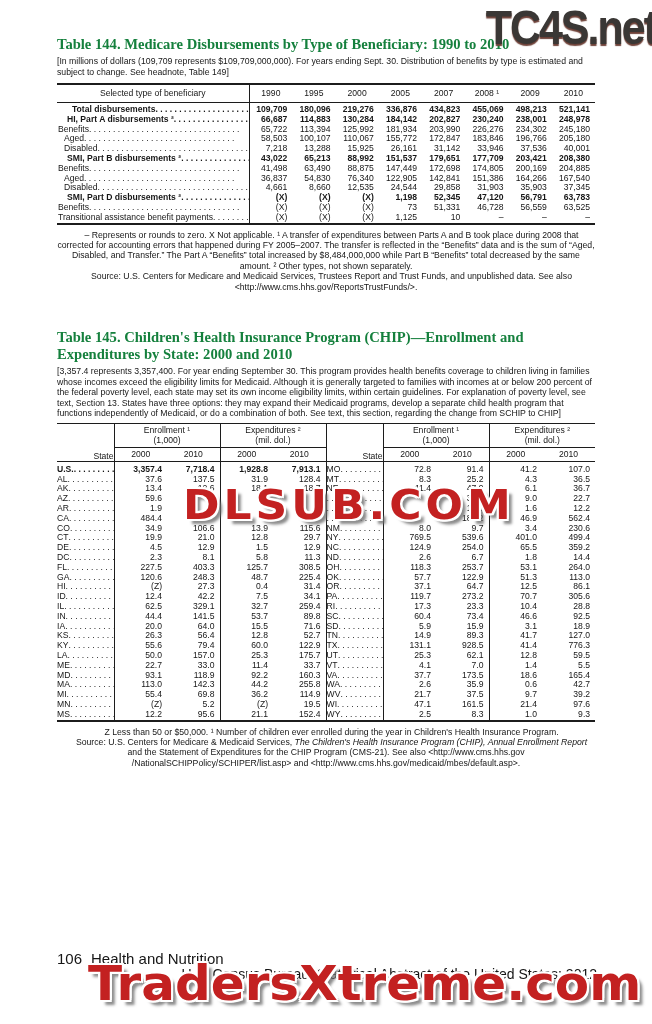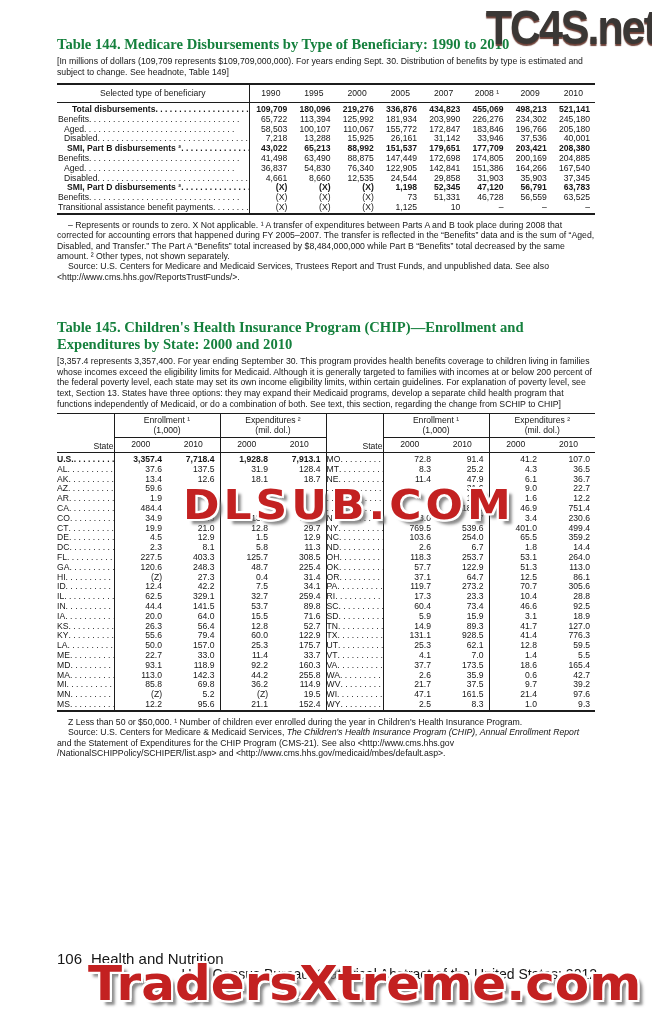--- a/index.html
+++ b/index.html
@@ -6,21 +6,21 @@
   .page{position:relative;width:652px;height:1024px;background:#ffffff;overflow:hidden;
         font-family:"Liberation Sans",sans-serif;color:#161616;}
   .content{position:absolute;left:57px;top:36px;width:538px;}
 
   
   .tbl-title{font-family:"Liberation Serif",serif;font-weight:bold;font-size:14.6px;
              line-height:17px;margin:0 0 3px 0;color:#15803d;}
   .headnote{font-size:8.7px;line-height:10.6px;margin:0 0 6px 0;}
   .footnote{font-size:8.7px;line-height:10.4px;margin:5px 0 0 0;}
   .footnote p{margin:0;}
-  .fi{text-indent:11px;}
+  .fi{text-indent:11px;text-align:center;}
   .it{font-style:italic;}
 
   
   table{border-collapse:collapse;table-layout:fixed;width:538px;}
   td,th{padding:0;font-size:8.6px;line-height:9.8px;vertical-align:bottom;
         font-weight:normal;overflow:hidden;white-space:nowrap;}
   .num{text-align:right;padding-right:5px;}
   .b{font-weight:bold;}
   .sf{display:flex;}
   .lbl{white-space:nowrap;}
@@ -105,20 +105,36 @@
               <td class="num b">109,709</td>
               <td class="num b">180,096</td>
               <td class="num b">219,276</td>
               <td class="num b">336,876</td>
               <td class="num b">434,823</td>
               <td class="num b">455,069</td>
               <td class="num b">498,213</td>
               <td class="num b">521,141</td>
             </tr>
             <tr>
+              <td class="stub ind2 b">
+                <div class="sf">
+                  <span class="lbl">HI, Part A disbursements ²</span>
+                  <span class="dots"></span>
+                </div>
+              </td>
+              <td class="num b">66,687</td>
+              <td class="num b">114,883</td>
+              <td class="num b">130,284</td>
+              <td class="num b">184,142</td>
+              <td class="num b">202,827</td>
+              <td class="num b">230,240</td>
+              <td class="num b">238,001</td>
+              <td class="num b">248,978</td>
+            </tr>
+            <tr>
               <td class="stub ind0">
                 <div class="sf">
                   <span class="lbl">Benefits</span>
                   <span class="dots"></span>
                 </div>
               </td>
               <td class="num">65,722</td>
               <td class="num">113,394</td>
               <td class="num">125,992</td>
               <td class="num">181,934</td>
@@ -451,21 +467,21 @@
               <td class="num vr"></td>
               <td class="vr">
                 <div class="sf">
                   <span class="lbl"></span>
                   <span class="dots"></span>
                 </div>
               </td>
               <td class="num"></td>
               <td class="num vr">187.2</td>
               <td class="num">46.9</td>
-              <td class="num">751.4</td>
+              <td class="num">562.4</td>
             </tr>
             <tr>
               <td class="vr">
                 <div class="sf">
                   <span class="lbl">CO</span>
                   <span class="dots"></span>
                 </div>
               </td>
               <td class="num">34.9</td>
               <td class="num vr">106.6</td>
@@ -514,21 +530,21 @@
               <td class="num">4.5</td>
               <td class="num vr">12.9</td>
               <td class="num">1.5</td>
               <td class="num vr">12.9</td>
               <td class="vr">
                 <div class="sf">
                   <span class="lbl">NC</span>
                   <span class="dots"></span>
                 </div>
               </td>
-              <td class="num">103.6</td>
+              <td class="num">124.9</td>
               <td class="num vr">254.0</td>
               <td class="num">65.5</td>
               <td class="num">359.2</td>
             </tr>
             <tr>
               <td class="vr">
                 <div class="sf">
                   <span class="lbl">DC</span>
                   <span class="dots"></span>
                 </div>
@@ -834,21 +850,21 @@
               <td class="num">0.6</td>
               <td class="num">42.7</td>
             </tr>
             <tr>
               <td class="vr">
                 <div class="sf">
                   <span class="lbl">MI</span>
                   <span class="dots"></span>
                 </div>
               </td>
-              <td class="num">85.8</td>
+              <td class="num">55.4</td>
               <td class="num vr">69.8</td>
               <td class="num">36.2</td>
               <td class="num vr">114.9</td>
               <td class="vr">
                 <div class="sf">
                   <span class="lbl">WV</span>
                   <span class="dots"></span>
                 </div>
               </td>
               <td class="num">21.7</td>

